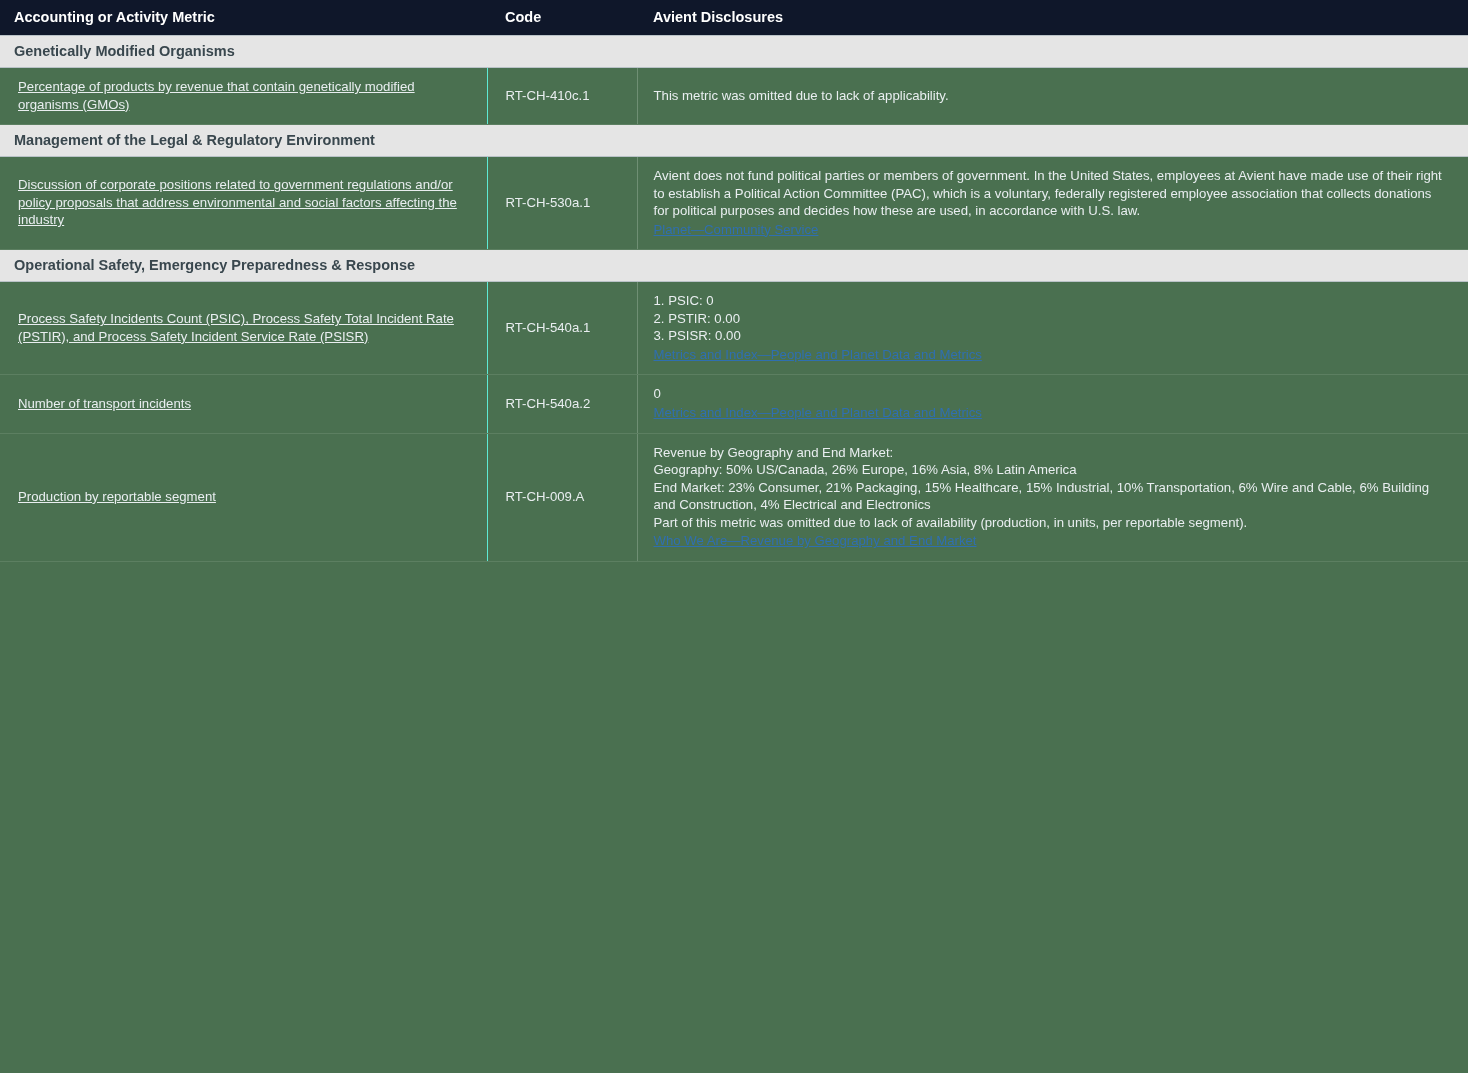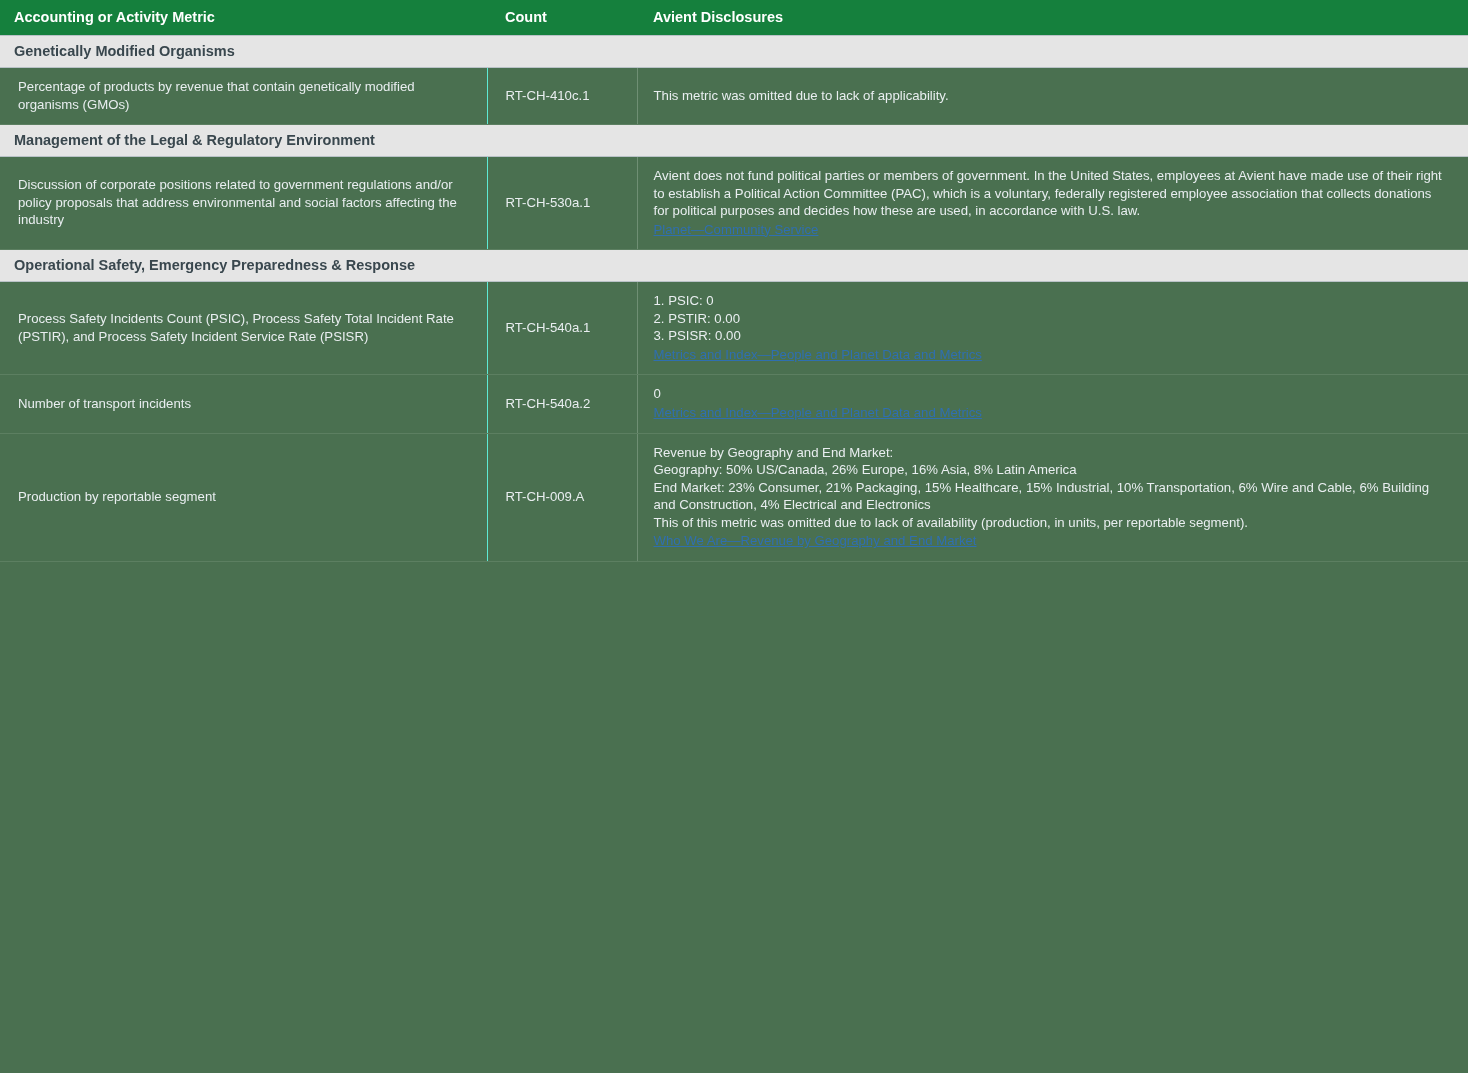--- a/index.html
+++ b/index.html
@@ -20,21 +20,21 @@
   table.sasb {
     width: 1468px;
     border-collapse: collapse;
     table-layout: fixed;
   }
   col.c-metric { width: 487px; }
   col.c-code   { width: 150px; }
   col.c-disc   { width: 831px; }
 
   thead th {
-    background: #15803d;
+    background: #0f172a;
     color: #ffffff;
     font-size: 14.5px;
     font-weight: bold;
     text-align: left;
     padding: 9px 14px 10px 14px;
     vertical-align: middle;
     border: none;
   }
   thead th.code-h { padding-left: 18px; }
   thead th.disc-h { padding-left: 16px; }
@@ -54,20 +54,21 @@
     color: #e9eef0;
     font-size: 13.2px;
     line-height: 1.33;
     vertical-align: middle;
     padding: 10px 14px 11px 14px;
     border-bottom: 1px solid #5c7f61;
   }
   tr.data td.metric {
     padding-left: 18px;
     padding-right: 20px;
+    text-decoration: underline;
   }
   tr.data td.code {
     padding-left: 18px;
     border-left: 1px solid #5eead4;
     border-right: 1px solid #6f8f74;
     white-space: nowrap;
   }
   tr.data td.disc {
     padding-left: 16px;
     padding-right: 18px;
@@ -91,21 +92,21 @@
 <div id="page">
   <table class="sasb">
     <colgroup>
       <col class="c-metric">
       <col class="c-code">
       <col class="c-disc">
     </colgroup>
     <thead>
       <tr>
         <th class="metric-h">Accounting or Activity Metric</th>
-        <th class="code-h">Count</th>
+        <th class="code-h">Code</th>
         <th class="disc-h">Avient Disclosures</th>
       </tr>
     </thead>
     <tbody>
 
       <tr class="section">
         <td colspan="3">Genetically Modified Organisms</td>
       </tr>
       <tr class="data">
         <td class="metric">Percentage of products by revenue that contain genetically modified organisms (GMOs)</td>
@@ -149,20 +150,20 @@
         </td>
       </tr>
 
       <tr class="data">
         <td class="metric">Production by reportable segment</td>
         <td class="code">RT-CH-009.A</td>
         <td class="disc">
           <span class="disc-line">Revenue by Geography and End Market:</span>
           <span class="disc-line">Geography: 50% US/Canada, 26% Europe, 16% Asia, 8% Latin America</span>
           <span class="disc-line">End Market: 23% Consumer, 21% Packaging, 15% Healthcare, 15% Industrial,  10% Transportation, 6% Wire and Cable, 6% Building and Construction, 4% Electrical and Electronics</span>
-          <span class="disc-line">This of this metric was omitted due to lack of availability (production, in units, per reportable segment).</span>
+          <span class="disc-line">Part of this metric was omitted due to lack of availability (production, in units, per reportable segment).</span>
           <a class="doclink" href="#">Who We Are—Revenue by Geography and End Market</a>
         </td>
       </tr>
 
     </tbody>
   </table>
 </div>
 
 </body></html>

